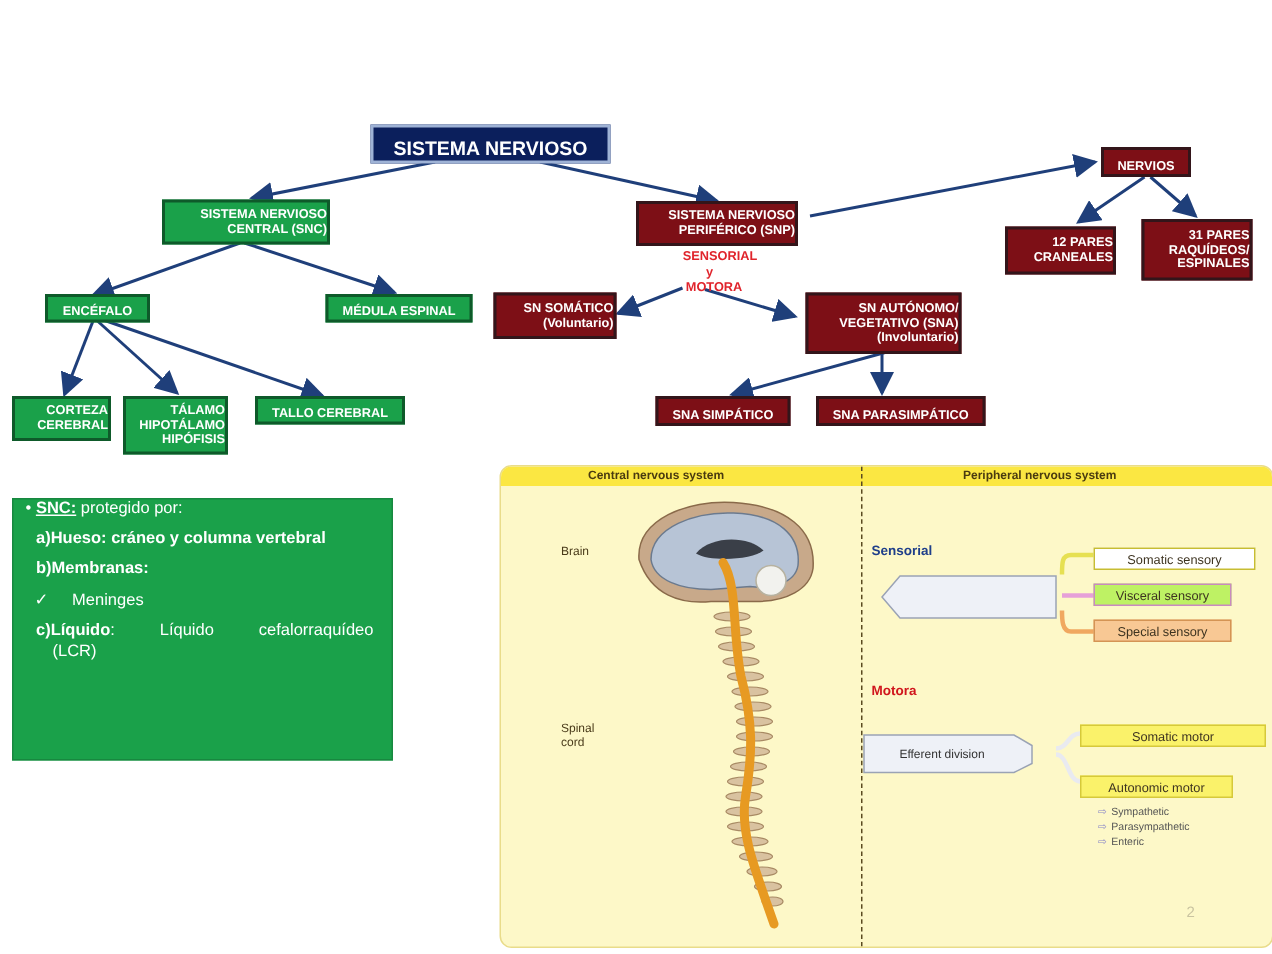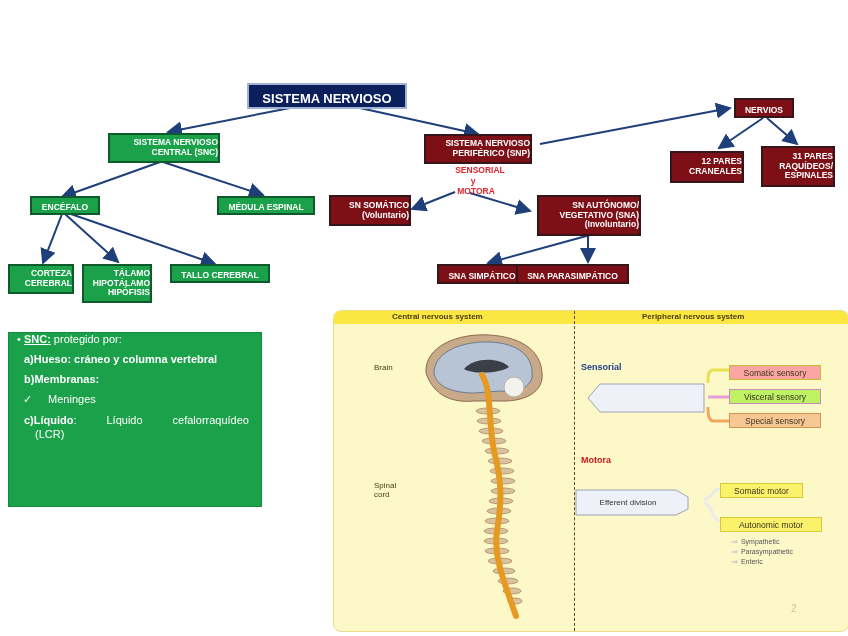--- a/index.html
+++ b/index.html
@@ -108,21 +108,21 @@
 <div class="node red" style="left:537px;top:195px;width:104px;height:41px;flex-direction:column;">
   <span>SN AUTÓNOMO/</span>
   <span>VEGETATIVO (SNA)</span>
   <span>(Involuntario)</span>
 </div>
 
 <div class="node red" style="left:437px;top:264px;width:90px;height:20px;">
   <span>SNA SIMPÁTICO</span>
 </div>
 
-<div class="node red" style="left:516px;top:264px;width:113px;height:20px;">
+<div class="node red" style="left:544px;top:264px;width:113px;height:20px;">
   <span>SNA PARASIMPÁTICO</span>
 </div>
 
 <div class="node red" style="left:734px;top:98px;width:60px;height:20px;">
   <span>NERVIOS</span>
 </div>
 
 <div class="node red" style="left:670px;top:151px;width:74px;height:32px;flex-direction:column;">
   <span>12 PARES</span>
   <span>CRANEALES</span>
@@ -206,24 +206,24 @@
   <div class="division" style="left:244px;top:179px;width:100px;height:25px;">Efferent division</div>
 
   <svg style="position:absolute;left:370px;top:50px;" width="30" height="170">
     <path d="M26,9 L10,9 C4,9 4,14 4,22" fill="none" stroke="#e6e052" stroke-width="3"></path>
     <path d="M26,36 L4,36" fill="none" stroke="#e6a0d8" stroke-width="3"></path>
     <path d="M26,60 L10,60 C4,60 4,52 4,46" fill="none" stroke="#f0a860" stroke-width="3"></path>
     <path d="M0,138 C8,138 8,128 16,128 L24,128" fill="none" stroke="#e9eaf0" stroke-width="3"></path>
     <path d="M0,142 C8,142 8,160 16,160 L24,160" fill="none" stroke="#e9eaf0" stroke-width="3"></path>
   </svg>
 
-  <div class="pill" style="left:395px;top:54px;width:92px;height:15px;background:#fca5a5;border-color:#c7bd32;">Somatic sensory</div>
+  <div class="pill" style="left:395px;top:54px;width:108px;height:15px;background:#ffffff;border-color:#c7bd32;">Somatic sensory</div>
   <div class="pill" style="left:395px;top:78px;width:92px;height:15px;background:#bef264;border-color:#c98ac0;">Visceral sensory</div>
   <div class="pill" style="left:395px;top:102px;width:92px;height:15px;background:#f8c894;border-color:#d49454;">Special sensory</div>
-  <div class="pill" style="left:386px;top:172px;width:83px;height:15px;background:#faf26a;border-color:#d6c93a;">Somatic motor</div>
+  <div class="pill" style="left:386px;top:172px;width:124px;height:15px;background:#faf26a;border-color:#d6c93a;">Somatic motor</div>
   <div class="pill" style="left:386px;top:206px;width:102px;height:15px;background:#faf26a;border-color:#d6c93a;">Autonomic motor</div>
 
   <div class="sub-list" style="left:398px;top:226px;">
     <div><span class="arr">⇨</span><span>Sympathetic</span></div>
     <div><span class="arr">⇨</span><span>Parasympathetic</span></div>
     <div><span class="arr">⇨</span><span>Enteric</span></div>
   </div>
 
   <div class="page-num">2</div>
 </div>

